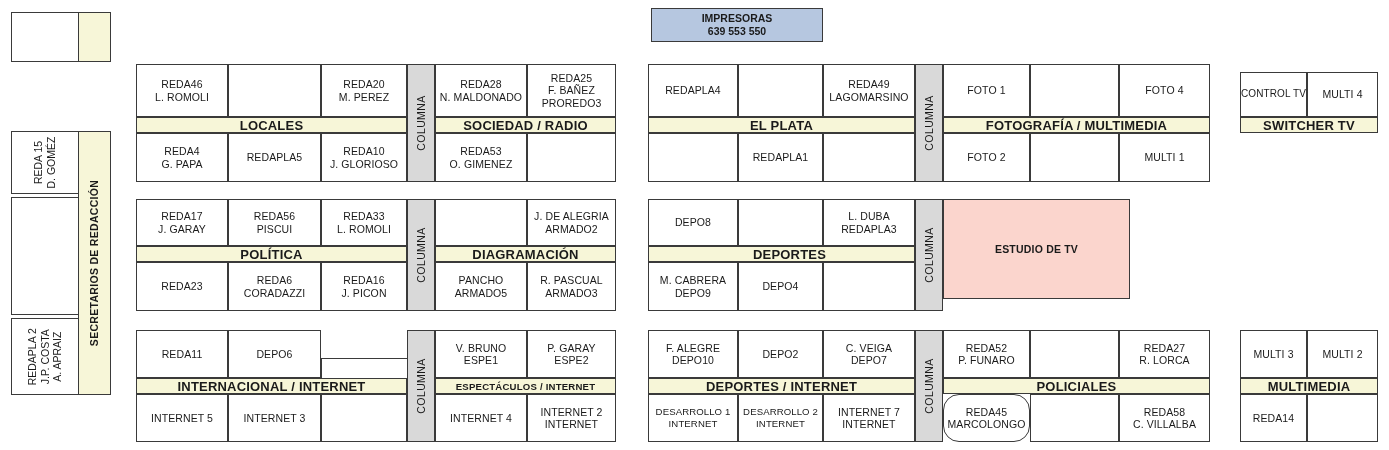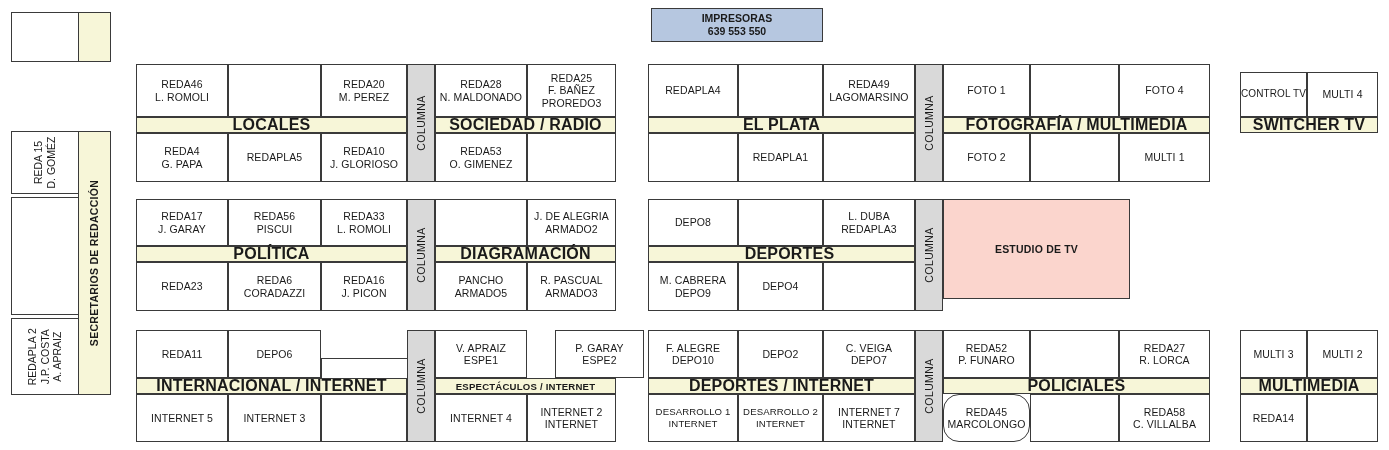--- a/index.html
+++ b/index.html
@@ -23,21 +23,21 @@
     line-height:12.5px;
     white-space:pre-line;
     letter-spacing:.1px;
   }
   
   .band{
     position:absolute;box-sizing:border-box;
     background:#f7f6d8;
     border:1px solid #3a3a3a;
     display:flex;align-items:center;justify-content:center;
-    font-size:16px;font-weight:bold;
+    font-size:13px;font-weight:bold;
     letter-spacing:.2px;
   }
   
   .columna{
     position:absolute;box-sizing:border-box;
     background:#d9d9d9;
     border:1px solid #3a3a3a;
     display:flex;align-items:center;justify-content:center;
     font-size:10.5px;
   }
@@ -207,23 +207,23 @@
 <div class="cell" style="left:228px;top:330px;width:93px;height:48px;">DEPO6</div>
 <div class="cell" style="left:321px;top:330px;width:102px;height:48px;margin-top:28px;">INTERNET 6</div>
 <div class="band" style="left:136px;top:378px;width:271px;height:16px;">INTERNACIONAL / INTERNET</div>
 <div class="cell" style="left:136px;top:394px;width:92px;height:48px;">INTERNET 5</div>
 <div class="cell" style="left:228px;top:394px;width:93px;height:48px;">INTERNET 3</div>
 <div class="cell" style="left:321px;top:394px;width:86px;height:48px;"></div>
 <div class="columna" style="left:407px;top:330px;width:28px;height:112px;">
   <span>COLUMNA</span>
 </div>
 
-<div class="cell" style="left:435px;top:330px;width:92px;height:48px;">V. APRAIZ
+<div class="cell" style="left:435px;top:330px;width:92px;height:48px;">V. BRUNO
 ESPE1</div>
-<div class="cell" style="left:527px;top:330px;width:89px;height:48px;margin-left:28px;">P. GARAY
+<div class="cell" style="left:527px;top:330px;width:89px;height:48px;">P. GARAY
 ESPE2</div>
 <div class="band" style="left:435px;top:378px;width:181px;height:16px;font-size:9.6px;">ESPECTÁCULOS / INTERNET</div>
 <div class="cell" style="left:435px;top:394px;width:92px;height:48px;">INTERNET 4</div>
 <div class="cell" style="left:527px;top:394px;width:89px;height:48px;">INTERNET 2
 INTERNET</div>
 
 <div class="cell" style="left:648px;top:330px;width:90px;height:48px;">F. ALEGRE
 DEPO10</div>
 <div class="cell" style="left:738px;top:330px;width:85px;height:48px;">DEPO2</div>
 <div class="cell" style="left:823px;top:330px;width:92px;height:48px;">C. VEIGA

